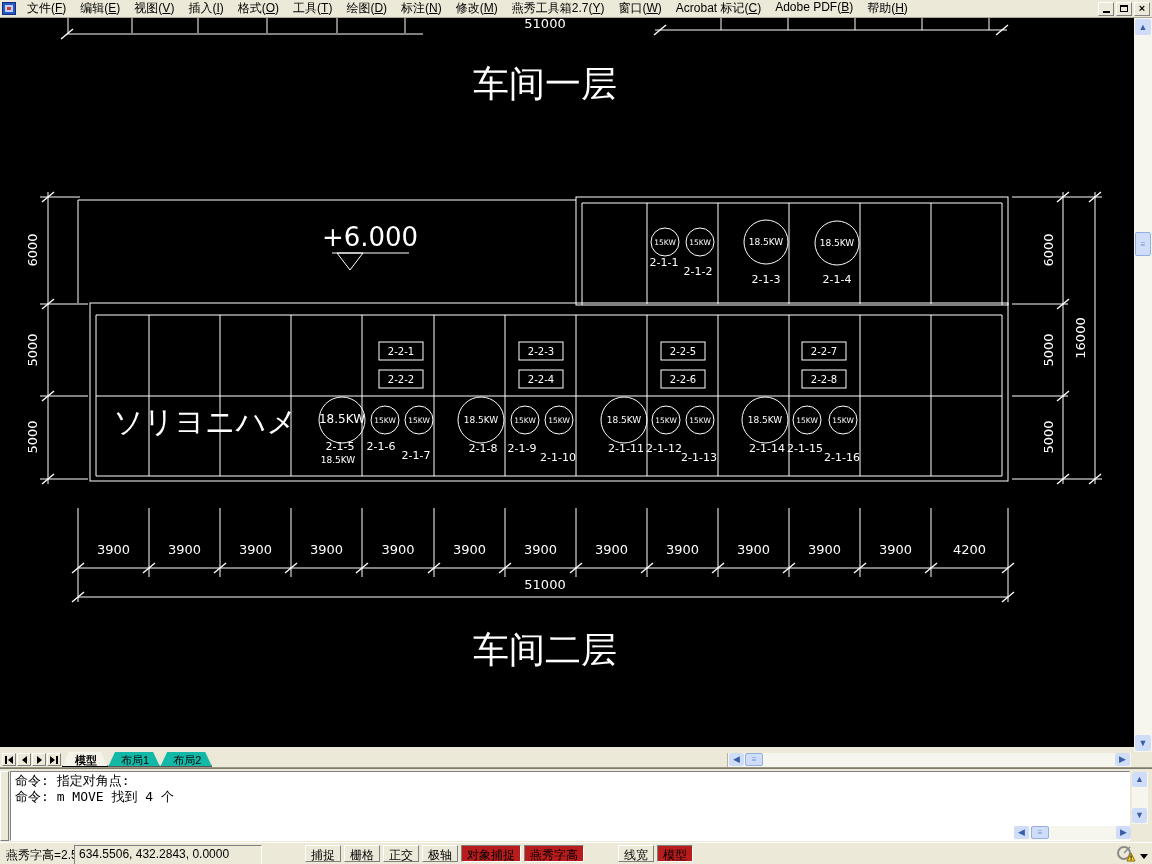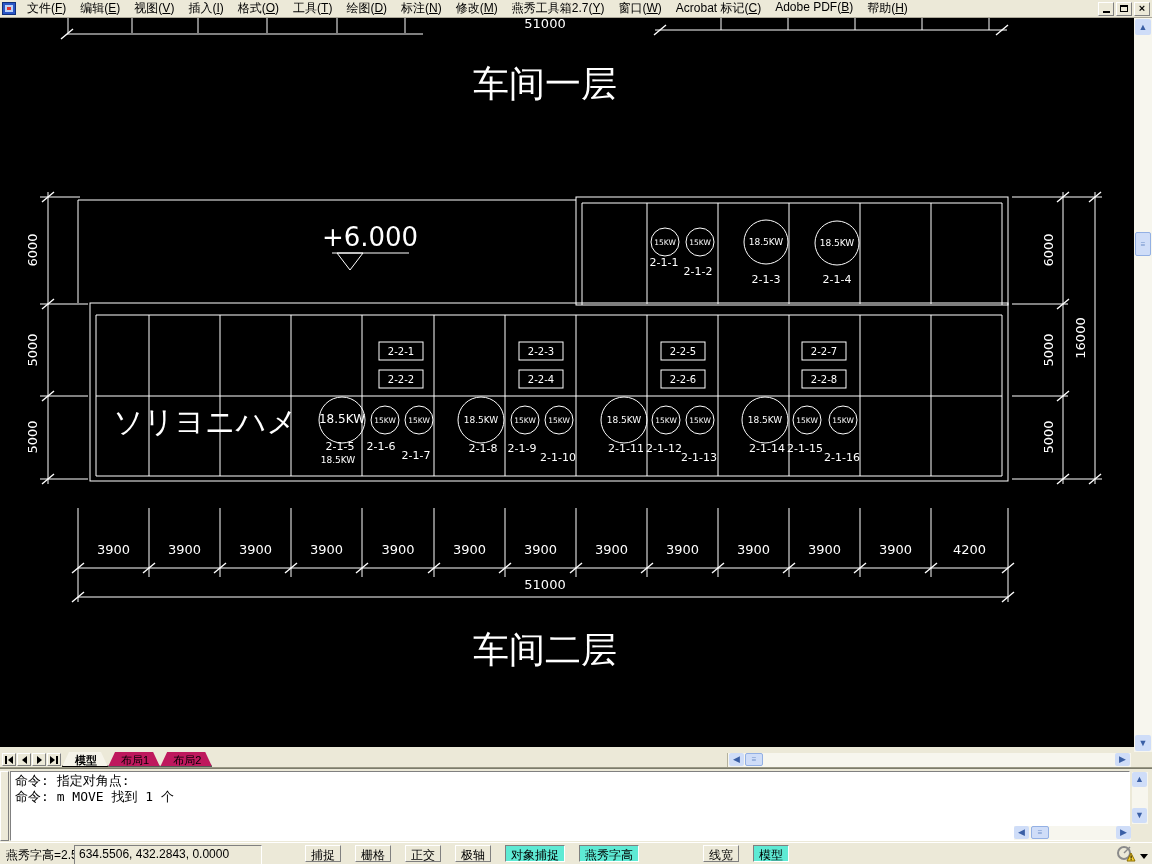--- a/index.html
+++ b/index.html
@@ -49,21 +49,21 @@
   .navbtns { position:absolute; left:2px; top:1px; display:flex; gap:1px; }
   .navbtn { width:14px; height:13px; background:#ece9d8;
     border:1px solid; border-color:#fff #808080 #808080 #fff;
     display:flex; align-items:center; justify-content:center; gap:1px; }
   .tri-l { width:0; height:0; border-right:5px solid #000; border-top:4px solid transparent; border-bottom:4px solid transparent; }
   .tri-r { width:0; height:0; border-left:5px solid #000; border-top:4px solid transparent; border-bottom:4px solid transparent; }
   .minibar { width:2px; height:8px; background:#000; }
   .tabs { position:absolute; left:62px; top:0; display:flex; height:16px; }
   .tab { padding:1px 10px 0 12px; border:1px solid #555; border-top:none;
     clip-path:polygon(7px 0, calc(100% - 7px) 0, 100% 100%, 0 100%);
-    background:#be185d; color:#000; height:15px; }
+    background:#14b8a6; color:#000; height:15px; }
   .tab.active { font-weight:bold; background:#f6f4ea; border-color:#000; }
   .hscroll { position:absolute; left:727px; top:1px; width:404px; height:14px;
     background:#f7f6ee; border-left:1px solid #b5b29c; }
   .hscroll .sb-btn { position:absolute; top:0; width:15px; height:13px; }
   .hthumb { position:absolute; left:17px; top:0; width:18px; height:13px;
     background:#cfddf8; border:1px solid #93b0e4; border-radius:2px;
     display:flex; align-items:center; justify-content:center; color:#6f8fc9; font-size:8px; }
 
   
   .cmdwin { position:absolute; left:0; top:768px; width:1152px; height:74px;
@@ -79,25 +79,25 @@
   .cmd-hscroll { position:absolute; left:1014px; top:57px; width:117px; height:14px; background:#f7f6ee; }
   .cmd-hscroll .sb-btn { position:absolute; top:0; width:15px; height:13px; }
 
   
   .statusbar { position:absolute; left:0; top:842px; width:1152px; height:22px;
     background:#ece9d8; border-top:1px solid #fff; font-size:12px; color:#000; }
   .st-left { position:absolute; left:6px; top:4px; }
   .st-coords { position:absolute; left:74px; top:2px; width:188px; height:25px;
     border:1px solid; border-color:#808080 #fff #fff #808080;
     padding:1px 4px; background:#ece9d8; }
-  .st-toggles { position:absolute; left:305px; top:2px; display:flex; gap:14px; }
+  .st-toggles { position:absolute; left:305px; top:2px; display:flex; gap:3px; }
   .st-btn { height:17px; padding:1px 5px; background:#ece9d8;
     border:1px solid; border-color:#fff #808080 #808080 #fff; white-space:nowrap; }
-  .st-btn.pressed { border-color:#808080 #fff #fff #808080; background:#5eead4; }
-  .st-btn.gapped { margin-left:50px; }
+  .st-btn.pressed { border-color:#808080 #fff #fff #808080; background:#b91c1c; }
+  .st-btn.gapped { margin-left:31px; }
   .st-icons { position:absolute; right:4px; top:2px; display:flex; align-items:center; gap:4px; }
   .drop-arrow { width:0; height:0; border-top:5px solid #000;
     border-left:4px solid transparent; border-right:4px solid transparent; margin-top:6px; }
 </style>
 </head>
 <body>
 
 <div class="app">
 
   <div class="menubar">
@@ -357,21 +357,21 @@
       </div>
     <div class="hscroll">
       <div class="sb-btn" style="left:1px">◀</div>
       <div class="hthumb">≡</div>
       <div class="sb-btn" style="right:1px">▶</div>
     </div>
   </div>
 
   <div class="cmdwin">
     <div class="cmd-split"></div>
-    <div class="cmd-text" id="cmd-text"><div>命令: 指定对角点:</div><div>命令: m MOVE 找到 1 个</div></div>
+    <div class="cmd-text" id="cmd-text"><div>命令: 指定对角点:</div><div>命令: m MOVE 找到 4 个</div></div>
     <div class="cmd-vscroll">
       <div class="sb-btn" style="top:0">▲</div>
       <div class="sb-btn" style="top:36px">▼</div>
     </div>
     <div class="cmd-hscroll">
       <div class="sb-btn" style="left:0">◀</div>
       <div class="hthumb" style="left:17px;top:0">≡</div>
       <div class="sb-btn" style="right:0">▶</div>
     </div>
   </div>

